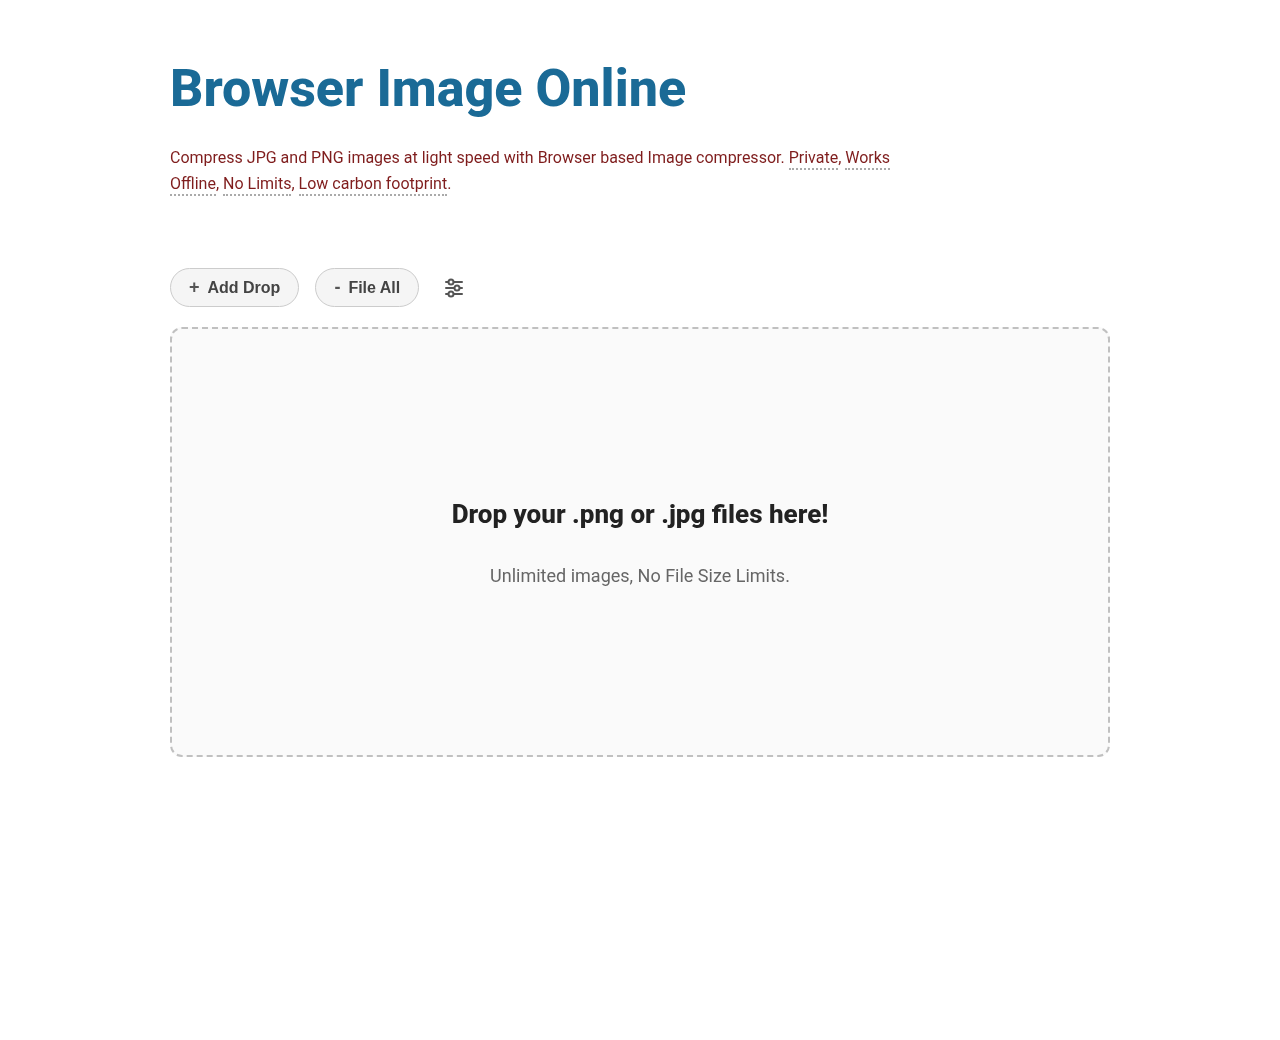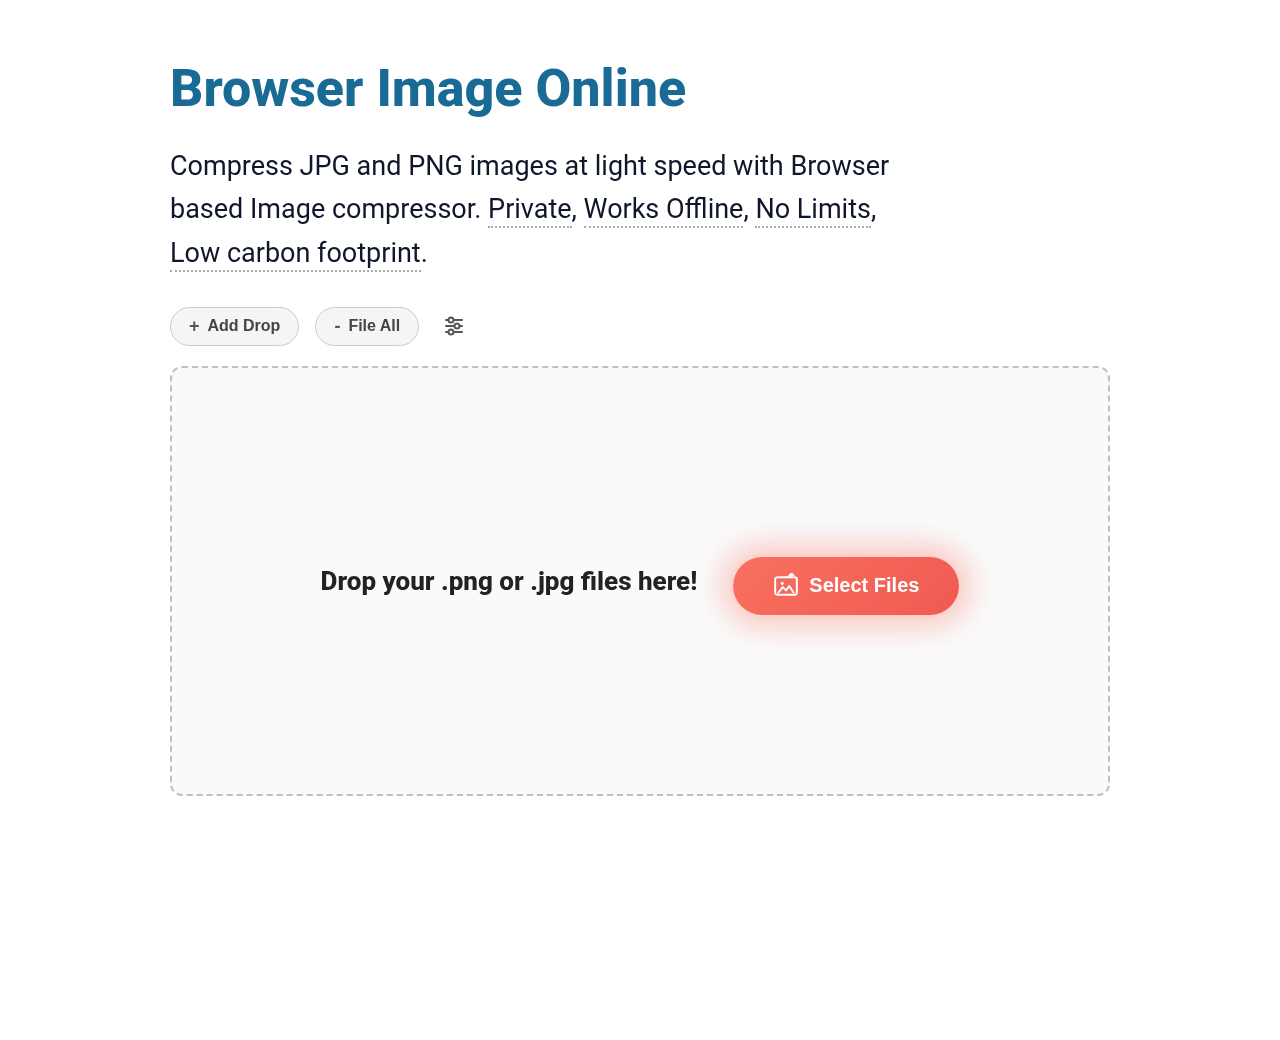--- a/index.html
+++ b/index.html
@@ -24,25 +24,25 @@
 
     .page-title {
       font-size: 52px;
       font-weight: 800;
       color: #1a6a96;
       margin-bottom: 28px;
       line-height: 1.1;
     }
 
     .page-description {
-      font-size: 27px;
-      color: #0f172a;
+      font-size: 16px;
+      color: #7f1d1d;
       line-height: 1.6;
       max-width: 760px;
-      margin-bottom: 32px;
+      margin-bottom: 72px;
     }
 
     .page-description span.underline-dotted {
       border-bottom: 2px dotted #aaa;
       padding-bottom: 1px;
     }
 
     .toolbar {
       display: flex;
       align-items: center;
@@ -80,21 +80,21 @@
       cursor: pointer;
       color: #555;
       font-size: 20px;
     }
 
     .drop-zone {
       border: 2px dashed #c0c0c0;
       border-radius: 12px;
       min-height: 430px;
       display: flex;
-      flex-direction: row;
+      flex-direction: column;
       align-items: center;
       justify-content: center;
       gap: 36px;
       padding: 60px 40px;
       background: #fafafa;
     }
 
     .drop-zone-title {
       font-size: 26px;
       font-weight: 800;
@@ -171,26 +171,17 @@
         <circle cx="9" cy="6" r="2.5" fill="white" stroke="#555" stroke-width="2"></circle>
         <circle cx="15" cy="12" r="2.5" fill="white" stroke="#555" stroke-width="2"></circle>
         <circle cx="9" cy="18" r="2.5" fill="white" stroke="#555" stroke-width="2"></circle>
       </svg>
     </div>
   </div>
 
   <div class="drop-zone">
     <p class="drop-zone-title">Drop your .png or .jpg files here!</p>
 
+    <p class="drop-zone-subtitle">Unlimited images, No File Size Limits.</p>
 
-    <button class="select-files-btn">
-      <svg viewBox="0 0 24 24" xmlns="http://www.w3.org/2000/svg">
-        <rect x="2" y="4" width="20" height="16" rx="2" ry="2" stroke="white" stroke-width="1.8" fill="none"></rect>
-        <circle cx="8.5" cy="9.5" r="1.5" fill="white"></circle>
-        <polyline points="5,18 9,13 12,16 15,12 19,18" stroke="white" stroke-width="1.8" fill="none" stroke-linejoin="round" stroke-linecap="round"></polyline>
-        <line x1="17" y1="4" x2="17" y2="1" stroke="white" stroke-width="1.8" stroke-linecap="round"></line>
-        <polyline points="15,2.5 17,0.5 19,2.5" stroke="white" stroke-width="1.8" fill="none" stroke-linecap="round" stroke-linejoin="round"></polyline>
-      </svg>
-      <span>Select Files</span>
-    </button>
   </div>
 
 </div>
 
 </body></html>

